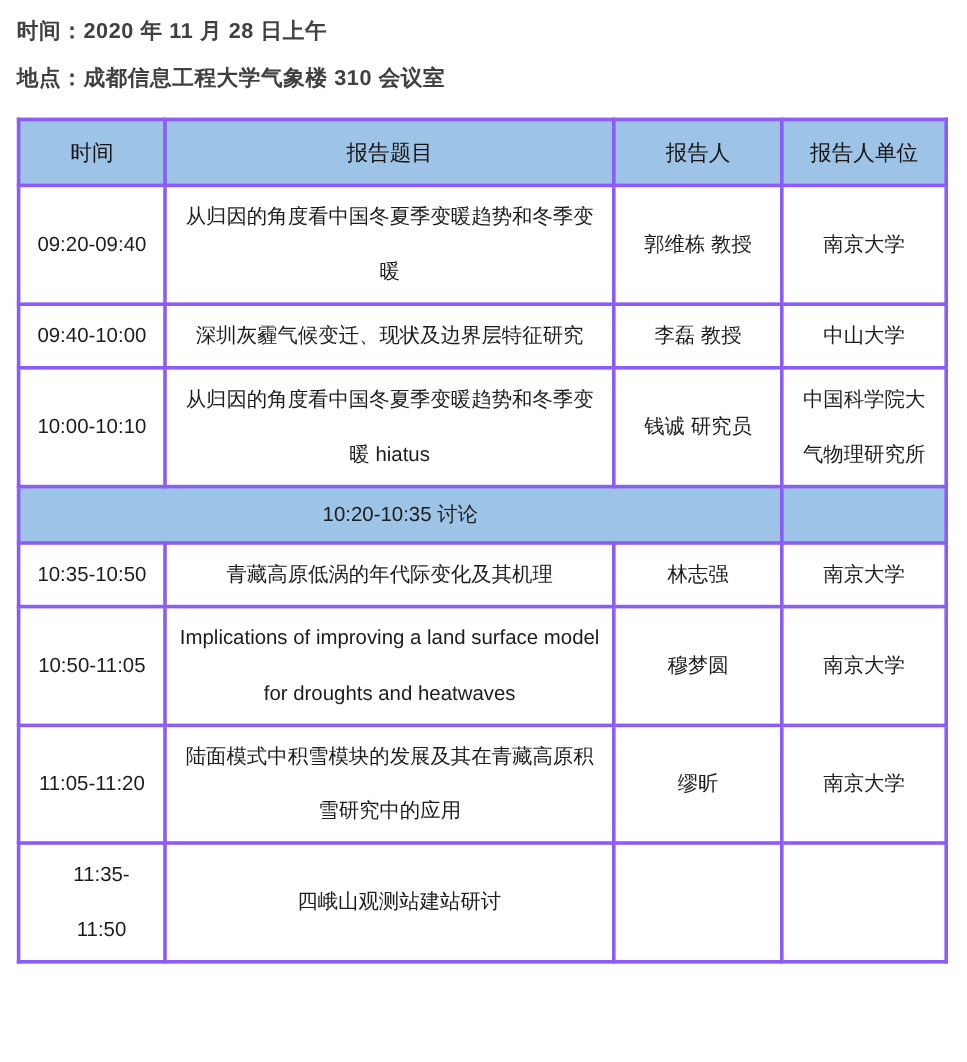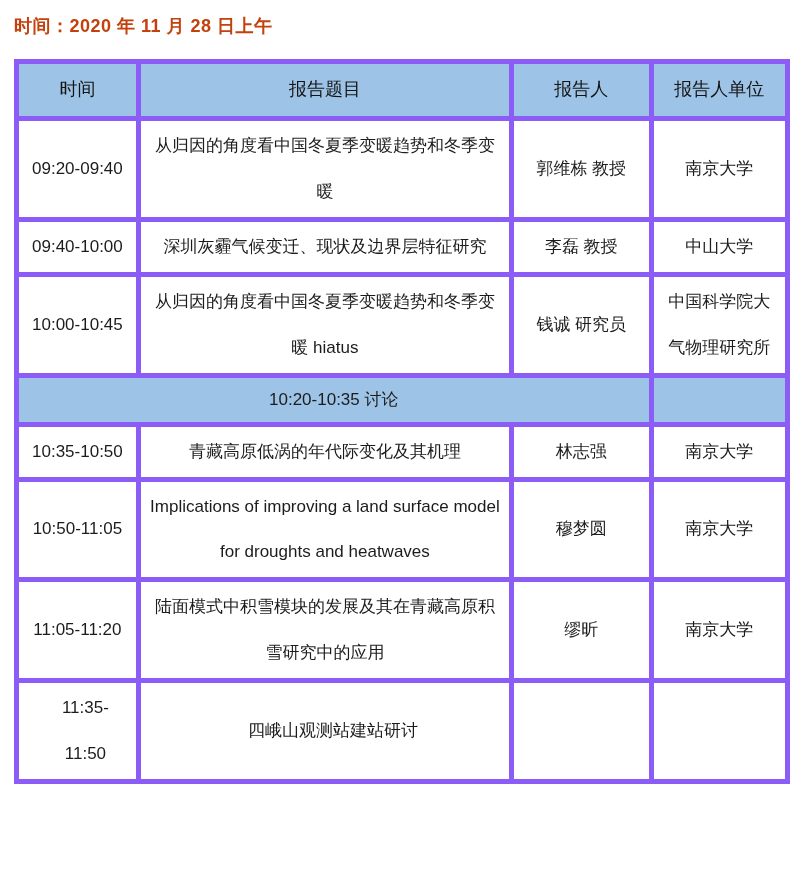--- a/index.html
+++ b/index.html
@@ -3,35 +3,35 @@
 <meta charset="utf-8">
 <style>
   html,body{margin:0;padding:0;background:#ffffff;}
   body{
     width:806px;height:885px;overflow:hidden;
     font-family:"Liberation Sans","DejaVu Sans",sans-serif;
     color:#1c1c1c;
   }
   .page{padding:8px 16px 0 14px;}
   .meta{
-    font-size:18px;font-weight:bold;color:#c2410c;
+    font-size:18px;font-weight:bold;color:#404040;
     margin-top:14px;letter-spacing:0.5px;line-height:1.4;
   }
   .meta:first-child{margin-top:6px;}
   table.schedule{
     border-collapse:collapse;width:100%;margin-top:20px;
     table-layout:fixed;
     border:2px solid #2e2e2e;
   }
   col.c-time{width:15.8%;}
   col.c-title{width:48.4%;}
   col.c-speaker{width:18.1%;}
   col.c-org{width:17.7%;}
   th,td{
-    border:5px solid #8b5cf6;
+    border:3px solid #8b5cf6;
     text-align:center;vertical-align:middle;
     font-size:17px;font-weight:normal;
     padding:2px 8px;
     line-height:2.7;
     word-break:break-word;
   }
   th{
     background:#9dc3e6;
     height:48px;font-size:18px;color:#141414;line-height:1.3;
   }
@@ -41,20 +41,21 @@
   tr.r-disc td{
     background:#9dc3e6;height:40px;line-height:1.3;font-size:17px;text-align:center;
   }
 </style>
 </head>
 <body>
 
 <div class="page">
 
   <div class="meta">时间：2020 年 11 月 28 日上午</div>
+  <div class="meta">地点：成都信息工程大学气象楼 310 会议室</div>
 
   <table class="schedule">
     <colgroup>
       <col class="c-time">
         <col class="c-title">
         <col class="c-speaker">
         <col class="c-org">
     </colgroup>
     <thead>
       <tr>
@@ -71,21 +72,21 @@
         <td>郭维栋 教授</td>
         <td>南京大学</td>
       </tr>
       <tr class="r-single">
         <td>09:40-10:00</td>
         <td>深圳灰霾气候变迁、现状及边界层特征研究</td>
         <td>李磊 教授</td>
         <td>中山大学</td>
       </tr>
       <tr class="r-tall">
-        <td>10:00-10:45</td>
+        <td>10:00-10:10</td>
         <td>从归因的角度看中国冬夏季变暖趋势和冬季变暖 hiatus</td>
         <td>钱诚 研究员</td>
         <td>中国科学院大气物理研究所</td>
       </tr>
       <tr class="r-disc">
         <td colspan="3">10:20-10:35 讨论</td>
         <td></td>
       </tr>
       <tr class="r-single">
         <td>10:35-10:50</td>

